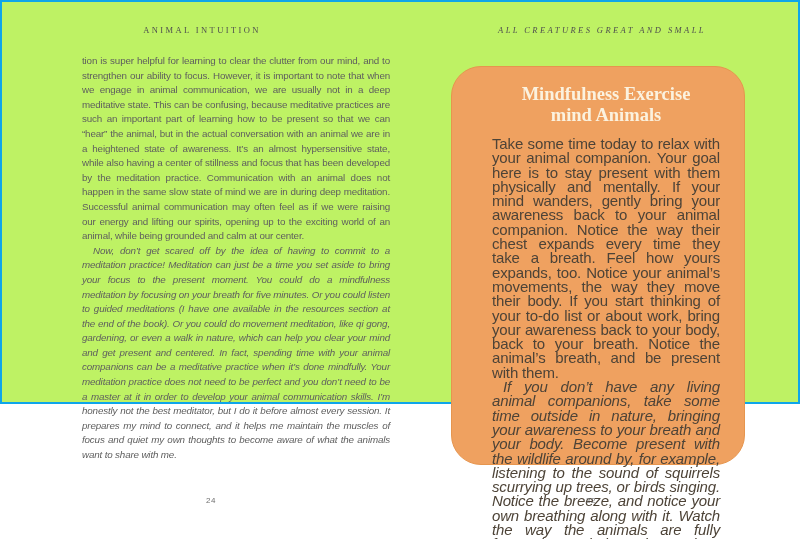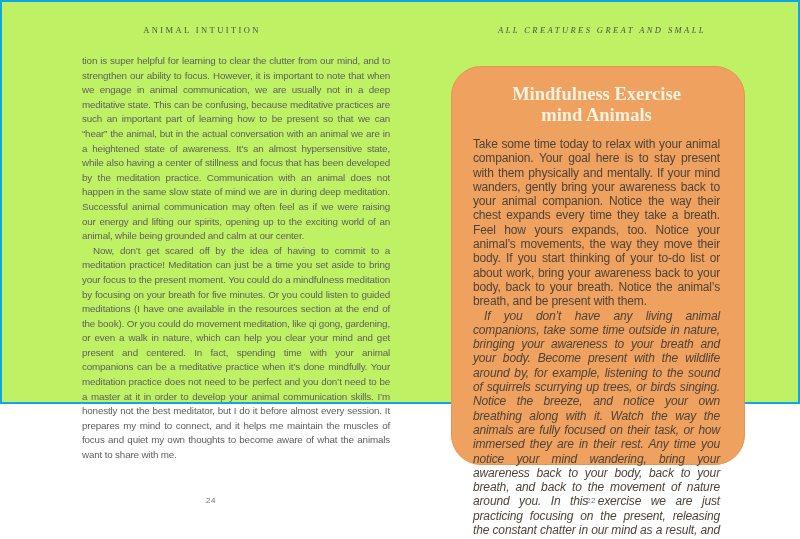--- a/index.html
+++ b/index.html
@@ -36,44 +36,44 @@
     top: 52px;
     width: 308px;
     font-size: 9.8px;
     line-height: 14.6px;
     letter-spacing: -0.15px;
     color: #5e5e5e;
     text-align: justify;
     margin-left: 25px;
   }
   .left-body p { margin: 0; }
-  .left-body p.indent { text-indent: 11px; }
+  .left-body p.indent { text-indent: 11px; font-style: italic; }
 
   .callout {
     position: absolute;
     left: 449px;
     top: 64px;
     width: 294px;
     height: 399px;
     background: #efa160;
     border: 1px solid #e6954e;
     border-radius: 30px;
-    padding: 17px 24px 0 21px;
+    padding: 17px 24px 0 40px;
   }
   .callout-title {
     font-family: "Liberation Serif", serif;
     font-weight: bold;
     font-size: 18.5px;
     line-height: 20.5px;
     text-align: center;
     color: #fbf2df;
     margin-bottom: 12px;
   }
   .callout-body p {
-    font-size: 12px;
+    font-size: 15px;
     line-height: 14.3px;
     letter-spacing: -0.15px;
     color: #4d4337;
     text-align: justify;
     margin: 0;
   }
   .callout-body p.indent { text-indent: 11px; font-style: italic; }
 
   .folio {
     position: absolute;

